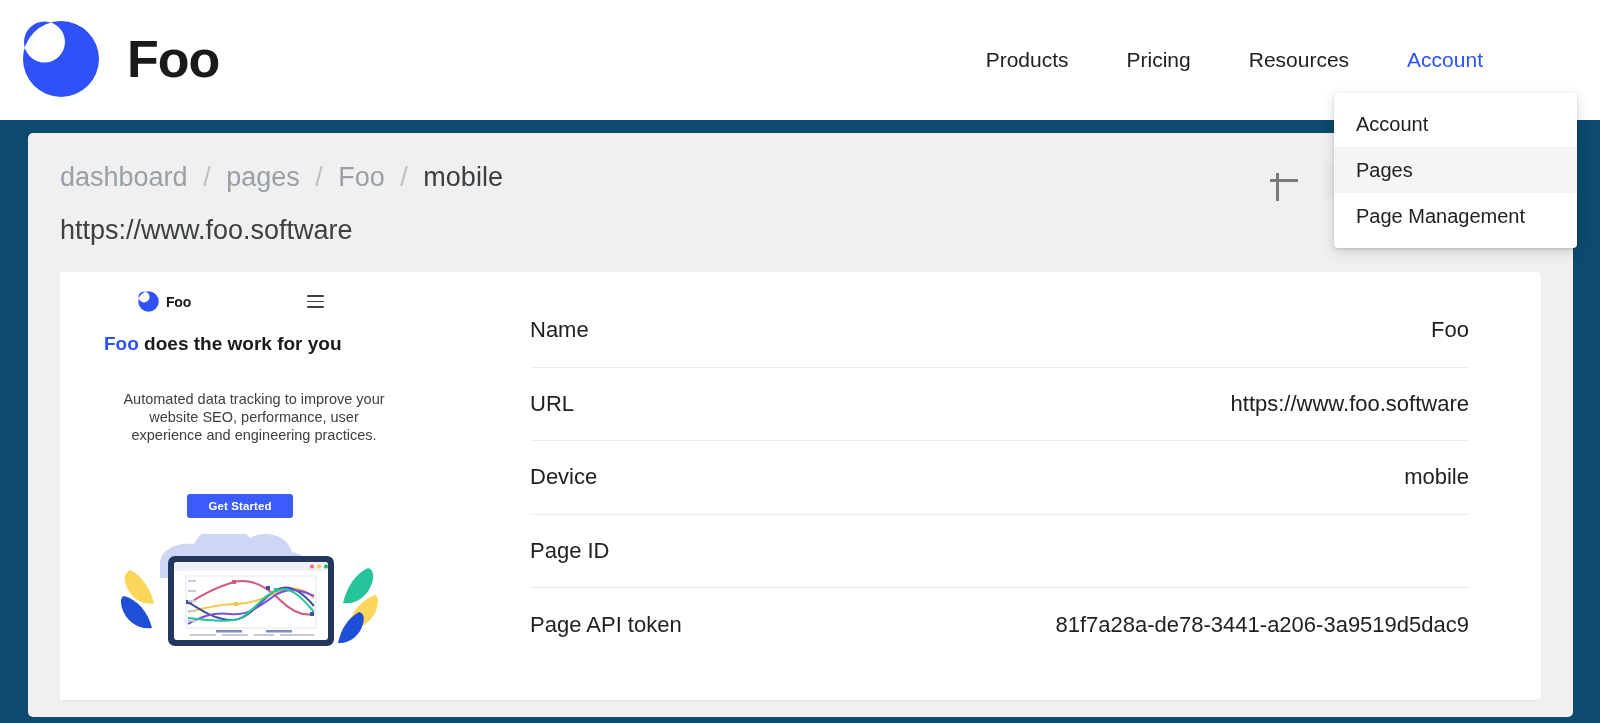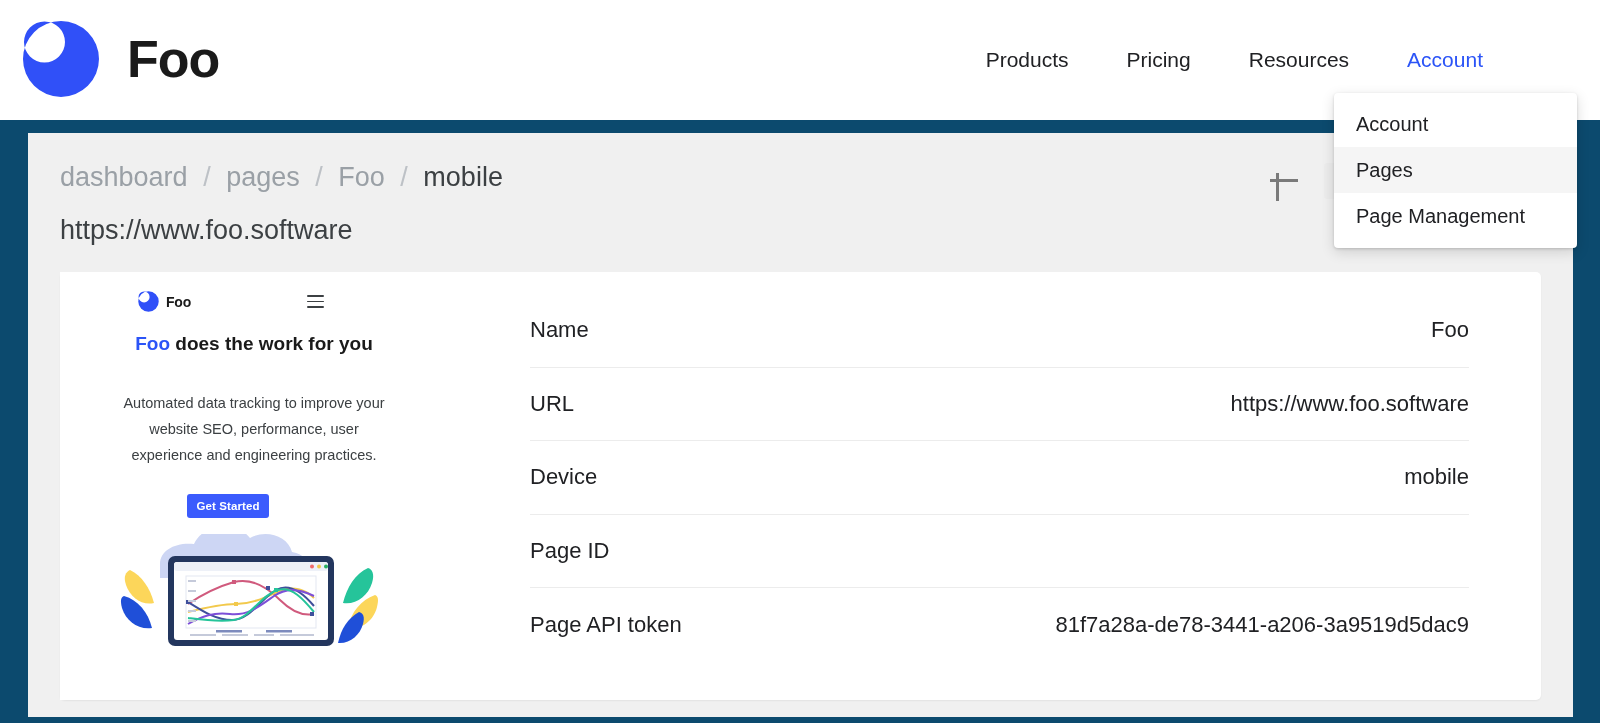--- a/index.html
+++ b/index.html
@@ -42,21 +42,21 @@
   }
   .dd-item {
     font-size: 20px; color: #202124; line-height: 46px;
     padding: 0 22px; cursor: pointer; white-space: nowrap;
   }
   .dd-item.hl { background: #f5f5f5; }
 
   
   .panel {
     position: absolute; left: 28px; top: 133px; width: 1545px; height: 584px;
-    background: #f0f0f0; border-radius: 0;
+    background: #f0f0f0; border-radius: 5px;
   }
   .crumbs {
     position: absolute; left: 32px; top: 27px;
     font-size: 27px; color: #9aa0a6; white-space: nowrap; line-height: 34px;
   }
   .crumbs .sep { color: #bdc1c6; padding: 0 8px; }
   .crumbs .seg { cursor: pointer; }
   .crumbs .seg.current { color: #3c4043; cursor: default; }
   .panel-url {
     position: absolute; left: 32px; top: 80px;
@@ -91,30 +91,30 @@
   }
   .pv-header {
     position: absolute; left: 0; top: 19px; width: 388px; height: 26px;
   }
   .pv-brand { position: absolute; left: 78px; top: 0; display: flex; align-items: center; }
   .pv-logo { width: 21px; height: 21px; position: relative; }
   .pv-name { font-size: 14px; font-weight: bold; color: #1a1a1a; margin-left: 7px; letter-spacing: -.2px; }
   .pv-burger { position: absolute; left: 247px; top: 4px; width: 17px; height: 13px; cursor: pointer; }
   .pv-burger span { display: block; height: 1.7px; background: #3c4043; margin-bottom: 4px; border-radius: 1px; }
   .pv-h1 {
-    position: absolute; left: 44px; top: 60px; width: 300px; text-align: center;
+    position: absolute; left: 44px; top: 60px; width: 300px; text-align: left;
     font-size: 19px; font-weight: bold; color: #1a1a1a; line-height: 24px;
   }
   .pv-h1 .accent { color: #2b54f7; }
   .pv-body {
     position: absolute; left: 54px; top: 118px; width: 280px; text-align: center;
-    font-size: 14.5px; color: #3c4043; line-height: 26px;
+    font-size: 14.5px; color: #3c4043; line-height: 18px;
   }
   .pv-cta {
-    position: absolute; left: 127px; top: 222px; width: 82px; height: 24px;
+    position: absolute; left: 127px; top: 222px; width: 106px; height: 24px;
     background: #3b5bfd; border-radius: 3px; color: #ffffff;
     font-size: 11.5px; font-weight: bold; text-align: center; line-height: 24px;
     cursor: pointer; letter-spacing: .1px;
   }
   .pv-illo { position: absolute; left: 56px; top: 262px; width: 270px; height: 115px; }
 
   
   .details { flex: 1; padding: 22px 72px 0 82px; }
   .row {
     height: 73.5px; display: flex; align-items: center; justify-content: space-between;

